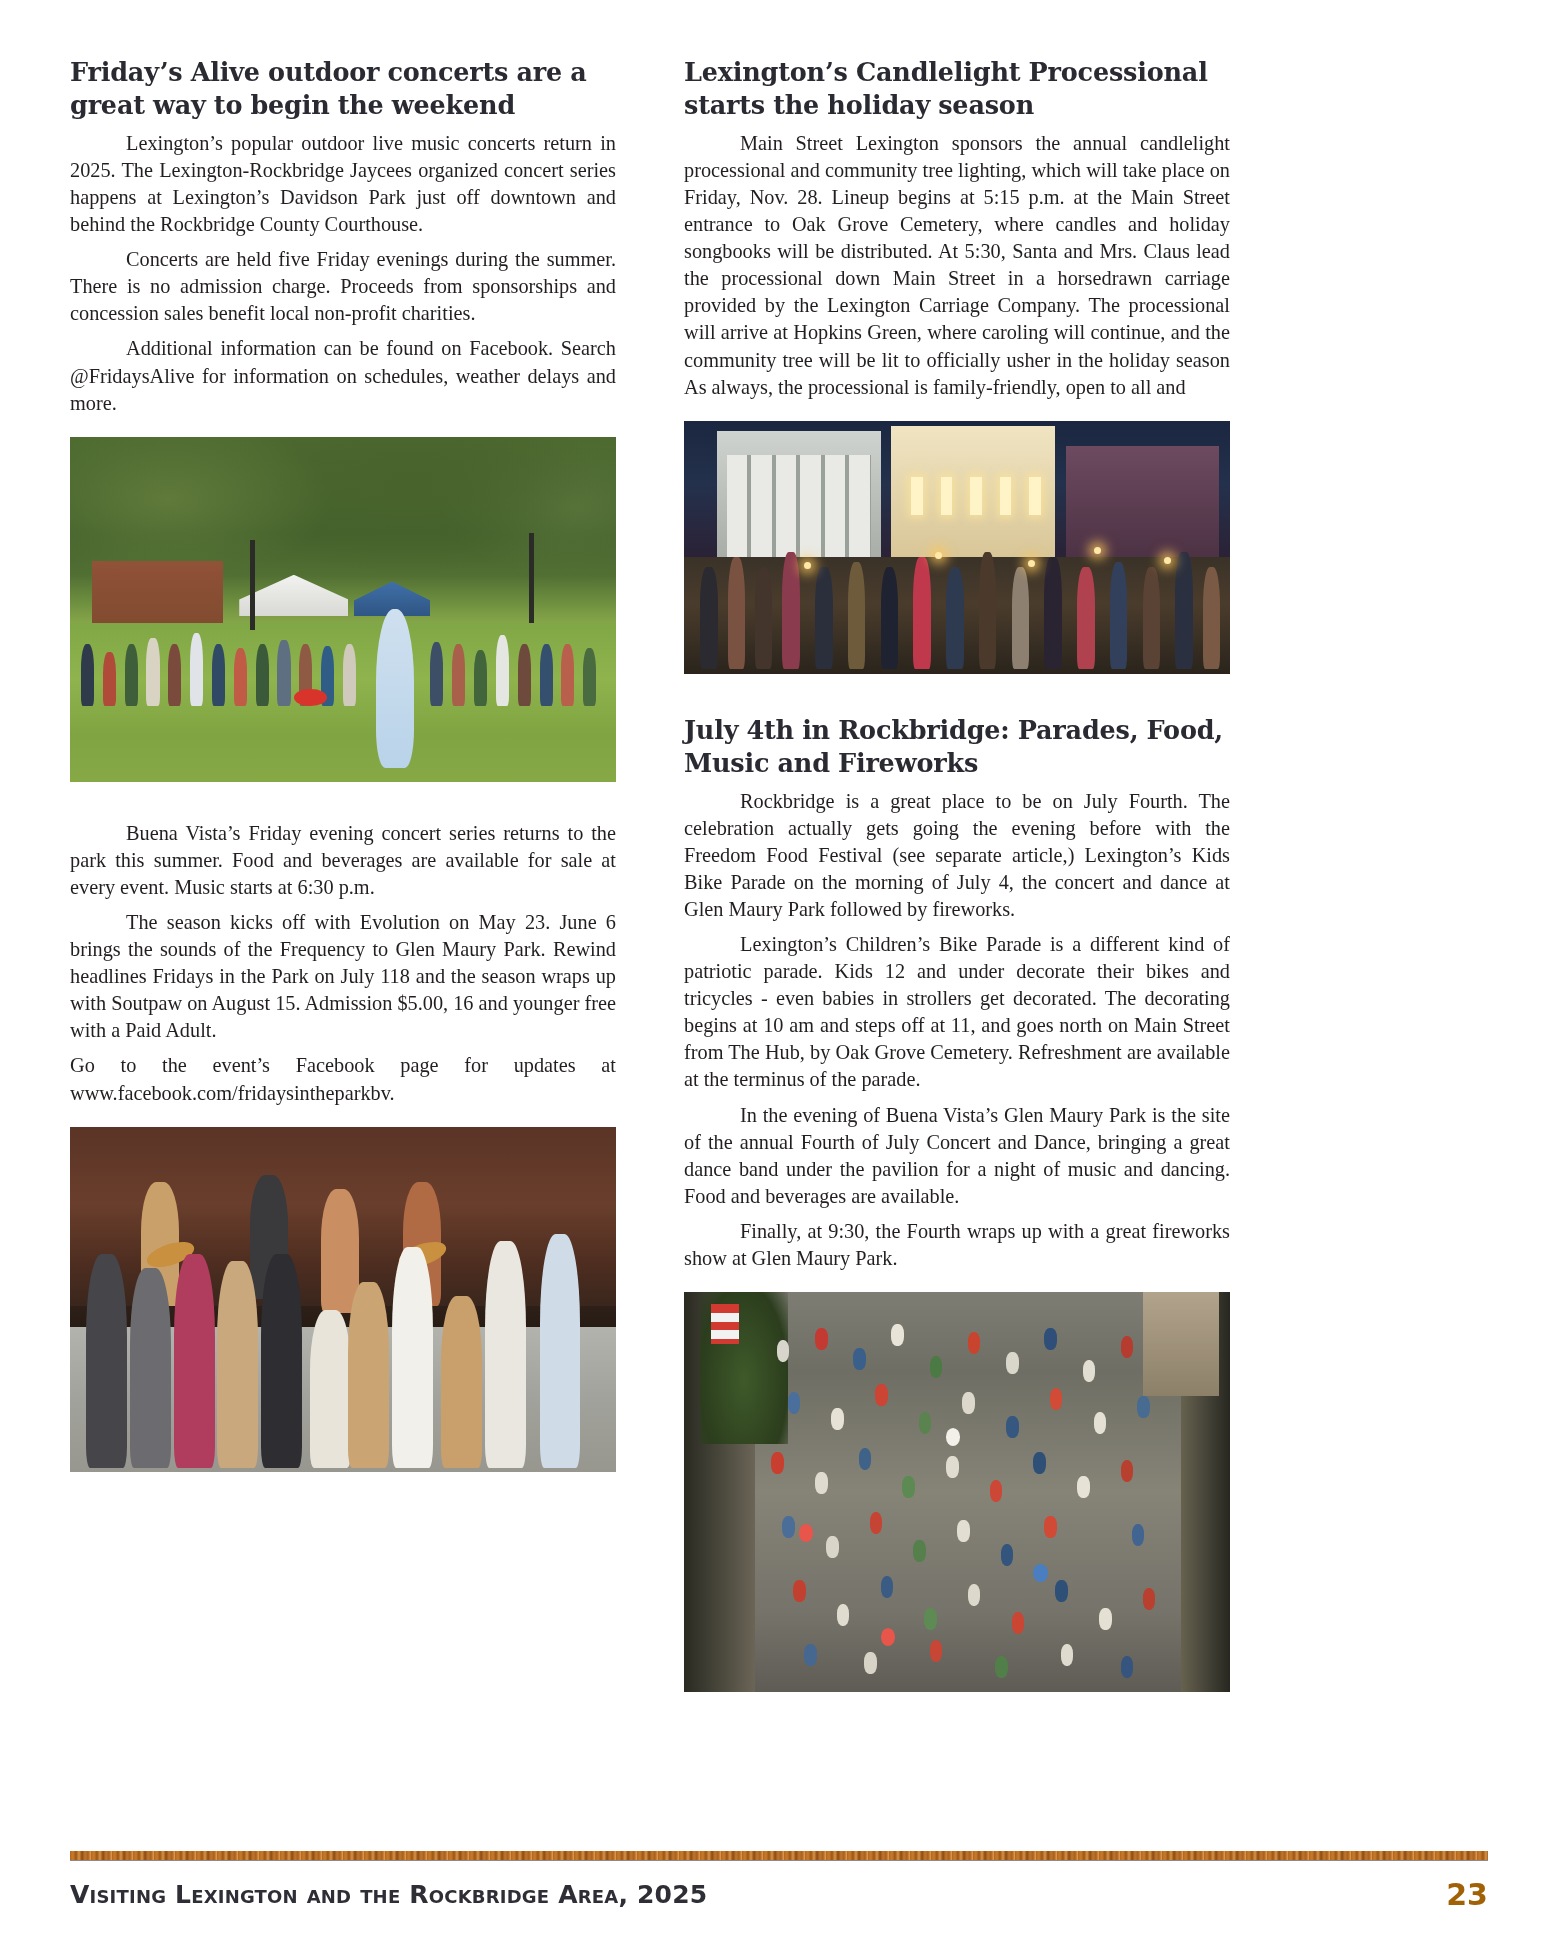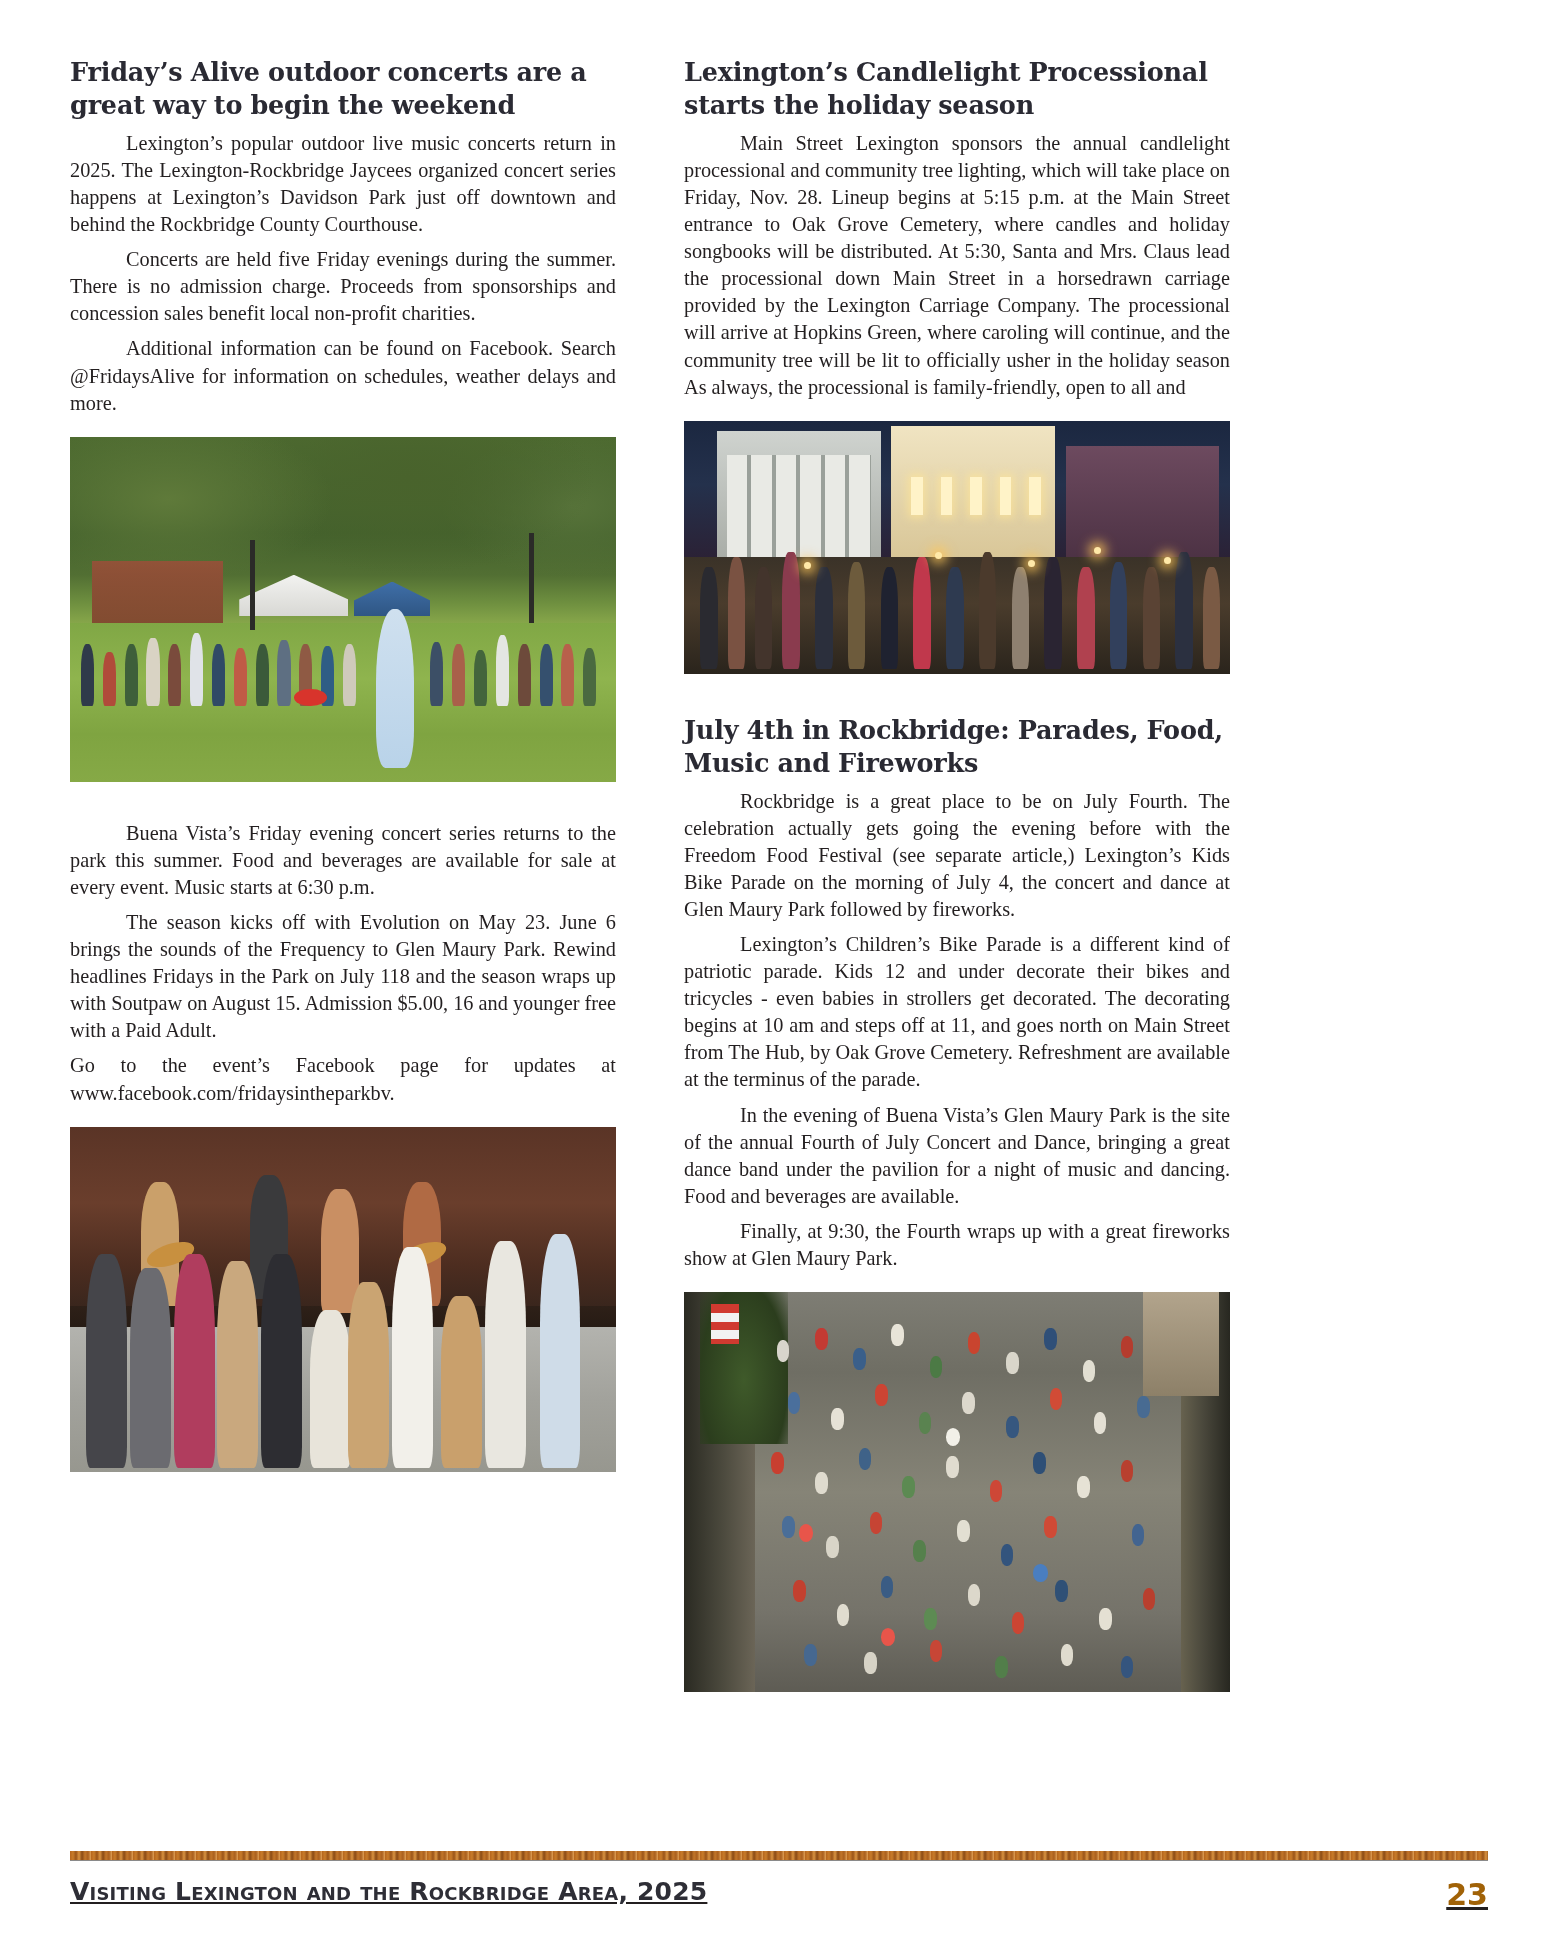--- a/index.html
+++ b/index.html
@@ -230,23 +230,22 @@
     width: 100%;
     background:
       repeating-linear-gradient(90deg,
         #b5651d 0px, #c87c2a 3px, #9a5418 6px, #d99341 9px,
         #8a4a14 12px, #c2762a 15px, #a95f1e 18px, #e0a055 21px);
     border-bottom: 1px solid #8a8a8a;
     margin-bottom: 16px;
   }
   .footer-row {
     display: flex;
-    align-items: flex-start;
+    align-items: center;
     justify-content: space-between;
-    text-decoration: underline;
   }
   .footer-title {
     font-family: "DejaVu Sans", "Liberation Sans", sans-serif;
     font-size: 25px;
     font-variant: small-caps;
     font-weight: 600;
     letter-spacing: 0.2px;
     color: #2e2e36;
     white-space: nowrap;
   }

